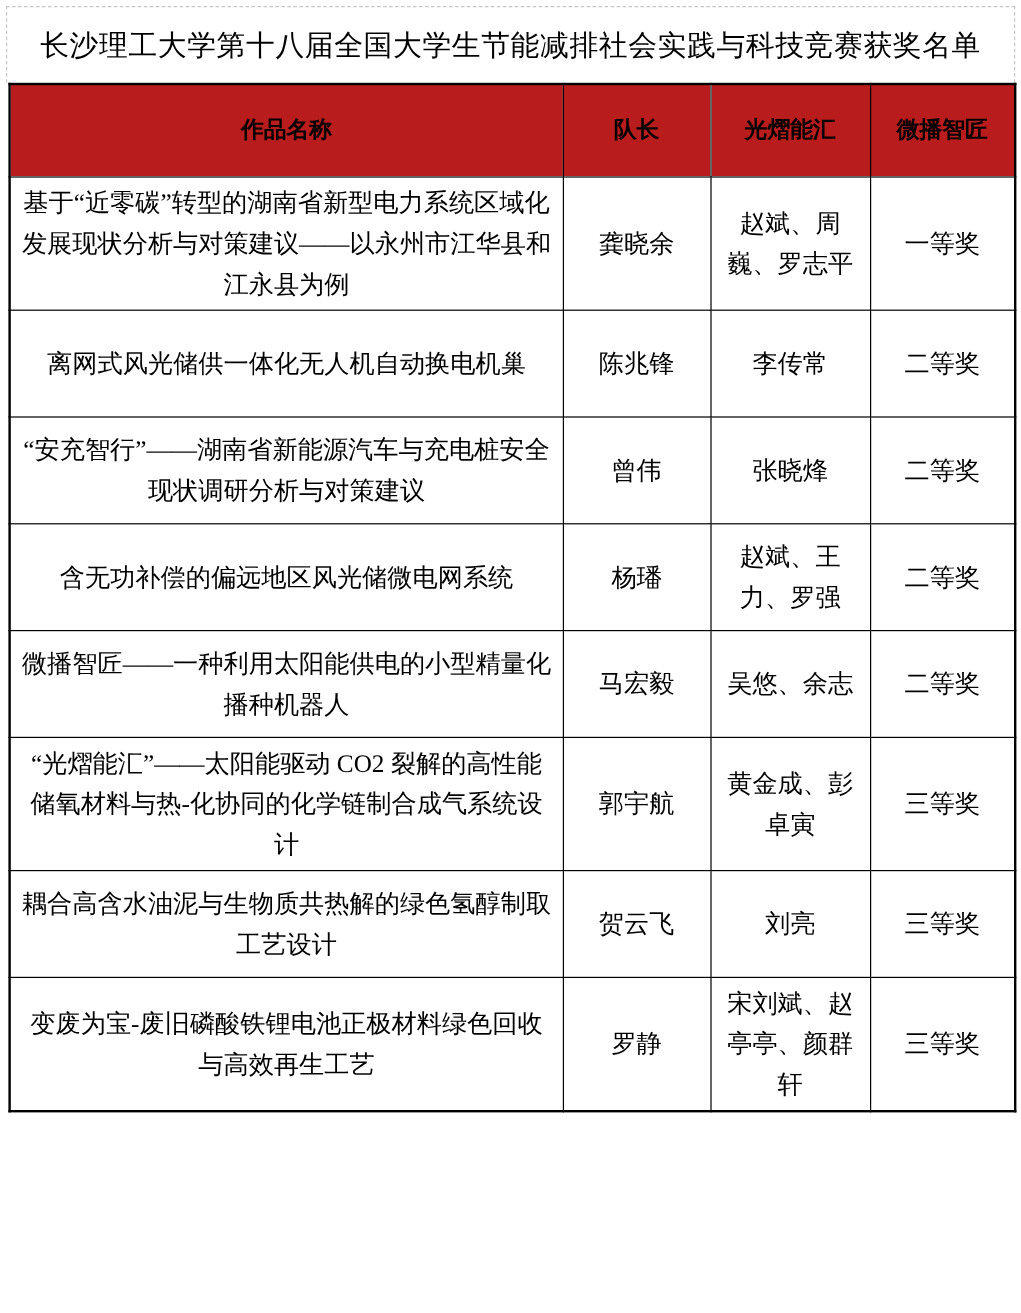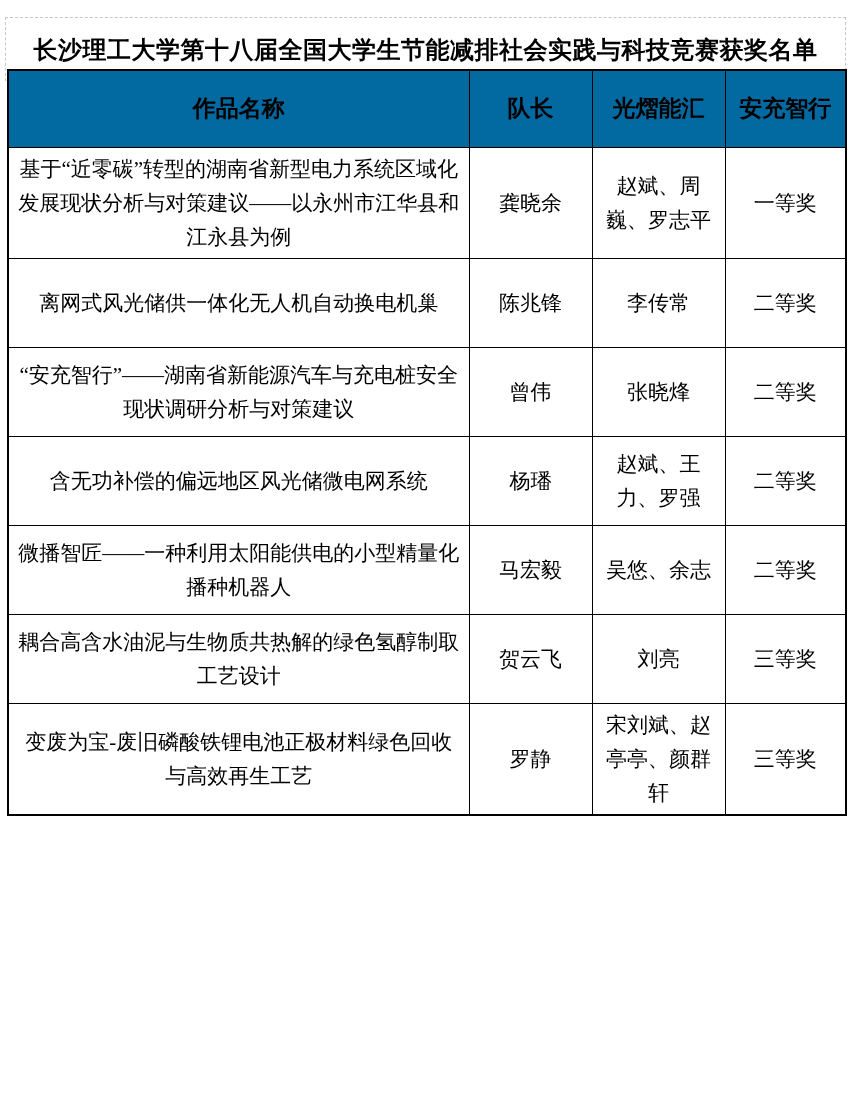--- a/index.html
+++ b/index.html
@@ -9,31 +9,31 @@
     color: #000000;
   }
   body {
     position: relative;
     width: 851px;
     height: 1094px;
     font-family: "Liberation Serif", "DejaVu Serif", serif;
   }
   .title-box {
     position: absolute;
-    top: 17px;
+    top: 5px;
     left: 5px;
     width: 839px;
     height: 63px;
     border: 1px dashed #c6c6c6;
     border-bottom: none;
     display: flex;
     align-items: center;
     justify-content: center;
     font-family: "Liberation Sans", "DejaVu Sans", sans-serif;
-    font-weight: bold;
+    font-weight: normal;
     font-size: 24px;
     letter-spacing: 0.5px;
     white-space: nowrap;
   }
   table.awards {
     position: absolute;
     top: 69px;
     left: 7px;
     width: 838px;
     border-collapse: collapse;
@@ -48,24 +48,24 @@
   table.awards td {
     border: 1px solid #000000;
     text-align: center;
     vertical-align: middle;
     font-size: 21px;
     line-height: 34px;
     padding: 4px 8px;
     overflow: hidden;
   }
   table.awards thead th {
-    background: #0369a1;
+    background: #b91c1c;
     font-weight: bold;
     height: 68px;
-    font-size: 23px;
+    font-size: 19px;
   }
   tr.r-1   td { height: 100px; }
   tr.r-mid td { height: 80px;  }
   tr.r-10  td { height: 96px;  }
   td.advisor-left {
     text-align: left;
   }
 </style>
 </head>
 <body>
@@ -77,21 +77,21 @@
     <col class="c-work">
     <col class="c-leader">
     <col class="c-advisor">
     <col class="c-award">
   </colgroup>
   <thead>
     <tr>
       <th>作品名称</th>
       <th>队长</th>
       <th>光熠能汇</th>
-      <th>安充智行</th>
+      <th>微播智匠</th>
     </tr>
   </thead>
   <tbody>
     <tr class="r-1">
       <td>基于“近零碳”转型的湖南省新型电力系统区域化发展现状分析与对策建议——以永州市江华县和江永县为例</td>
       <td>龚晓余</td>
       <td>赵斌、周巍、罗志平</td>
       <td>一等奖</td>
     </tr>
     <tr class="r-mid">
@@ -112,20 +112,26 @@
       <td>赵斌、王力、罗强</td>
       <td>二等奖</td>
     </tr>
     <tr class="r-mid">
       <td>微播智匠——一种利用太阳能供电的小型精量化播种机器人</td>
       <td>马宏毅</td>
       <td>吴悠、余志</td>
       <td>二等奖</td>
     </tr>
     <tr class="r-mid">
+      <td>“光熠能汇”——太阳能驱动 CO2 裂解的高性能储氧材料与热-化协同的化学链制合成气系统设计</td>
+      <td>郭宇航</td>
+      <td>黄金成、彭卓寅</td>
+      <td>三等奖</td>
+    </tr>
+    <tr class="r-mid">
       <td>耦合高含水油泥与生物质共热解的绿色氢醇制取工艺设计</td>
       <td>贺云飞</td>
       <td>刘亮</td>
       <td>三等奖</td>
     </tr>
     <tr class="r-10">
       <td>变废为宝-废旧磷酸铁锂电池正极材料绿色回收与高效再生工艺</td>
       <td>罗静</td>
       <td>宋刘斌、赵亭亭、颜群轩</td>
       <td>三等奖</td>

